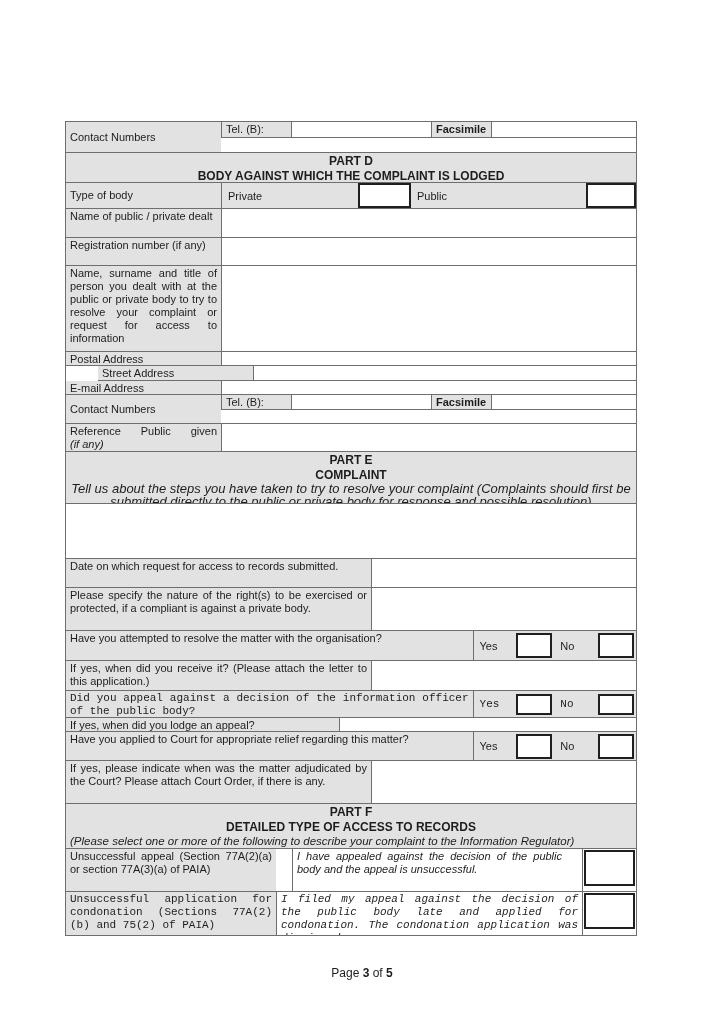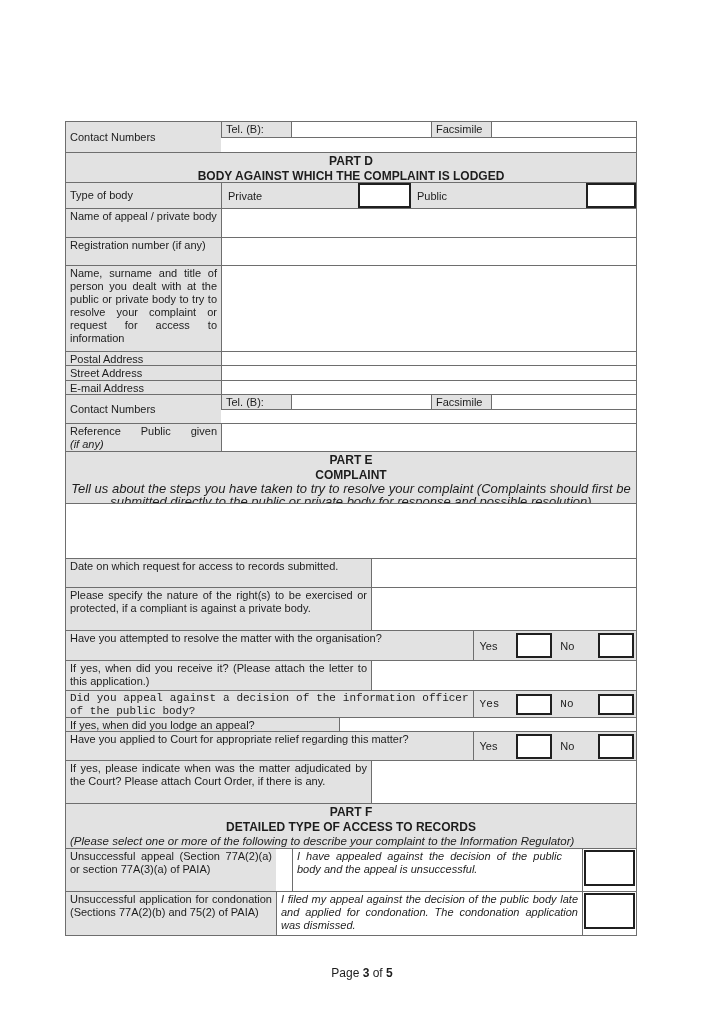--- a/index.html
+++ b/index.html
@@ -3,32 +3,32 @@
 <meta charset="utf-8">
 <style>
   * { margin:0; padding:0; box-sizing:border-box; }
   html,body { background:#ffffff; }
   .page {
     position:relative; width:724px; height:1024px; background:#fff;
     font-family:"Liberation Sans", sans-serif; color:#1d1d1d; overflow:hidden;
   }
   .form { position:absolute; left:65px; top:121px; width:572px; border:1px solid #6e6e6e; }
   .row { display:flex; border-bottom:1px solid #6e6e6e; overflow:hidden; }
-  .row:last-child { border-bottom:none; }
+  .row:last-child { border-bottom:none;font-family:Liberation Mono, monospace; }
   .cell { padding:1px 4px; font-size:11px; line-height:13px; overflow:hidden; }
   .gray { background:#e2e2e2; }
   .white { background:#ffffff; }
   .bl { border-left:1px solid #6e6e6e; }
   .lblcol { width:155px; }
   .just { text-align:justify; }
   .vcenter { display:flex; flex-direction:column; justify-content:center; }
   .stack { flex:1; display:flex; flex-direction:column;gap:40px; }
   .srow { display:flex; flex:1; }
   .srow.divider { border-bottom:1px solid #6e6e6e; }
-  .w70 { width:70px; } .w60 { width:60px; } .w140 { width:140px; }
+  .w70 { width:70px; } .w60 { width:60px;font-weight:bold; } .w140 { width:140px; }
   .flex1 { flex:1; }
   .hdr { text-align:center; font-weight:bold; font-size:12px; line-height:15px; }
   .hdr-instr { font-style:italic; font-weight:normal; font-size:13px; line-height:12.5px; text-align:center; }
   .hdr-instr-left { font-style:italic; font-weight:normal; font-size:11.5px; line-height:13px; text-align:left; }
   .ital { font-style:italic; }
   .cb { background:#fff; border:2px solid #1f1f1f; }
   .cb-yesno { width:36px; height:25px; }
   .cb-sm { width:36px; height:21px; }
   .yn-label { width:42px; display:flex; align-items:center; padding-left:6px; font-size:11px; }
   .cbwrap { width:40px; display:flex; align-items:center; justify-content:center; }
@@ -79,36 +79,36 @@
       <div class="cell lblcol vcenter">Type of body</div>
       <div class="tob-body bl">
         <div class="tob-txt" style="width:134px;">Private</div>
         <div class="cb cb-private"></div>
         <div class="tob-txt tob-public">Public</div>
         <div class="cb cb-public"></div>
       </div>
     </div>
 
     <div class="row" style="height:29px;">
-      <div class="cell gray lblcol just">Name of appeal / private body</div>
+      <div class="cell gray lblcol just">Name of public / private dealt</div>
       <div class="cell white bl flex1"></div>
     </div>
     <div class="row" style="height:28px;">
       <div class="cell gray lblcol just">Registration number (if any)</div>
       <div class="cell white bl flex1"></div>
     </div>
     <div class="row" style="height:86px;">
       <div class="cell gray lblcol just">Name, surname and title of person you dealt with at the public or private body to try to resolve your complaint or request for access to information</div>
       <div class="cell white bl flex1"></div>
     </div>
     <div class="row" style="height:14px;">
       <div class="cell gray lblcol">Postal Address</div>
       <div class="cell white bl flex1"></div>
     </div>
-    <div class="row" style="height:15px;">
+    <div class="row" style="height:15px;margin-left:32px;">
       <div class="cell gray lblcol">Street Address</div>
       <div class="cell white bl flex1"></div>
     </div>
     <div class="row" style="height:14px;">
       <div class="cell gray lblcol">E-mail Address</div>
       <div class="cell white bl flex1"></div>
     </div>
 
     <div class="row" style="height:29px;">
       <div class="cell gray lblcol vcenter">Contact Numbers</div>

